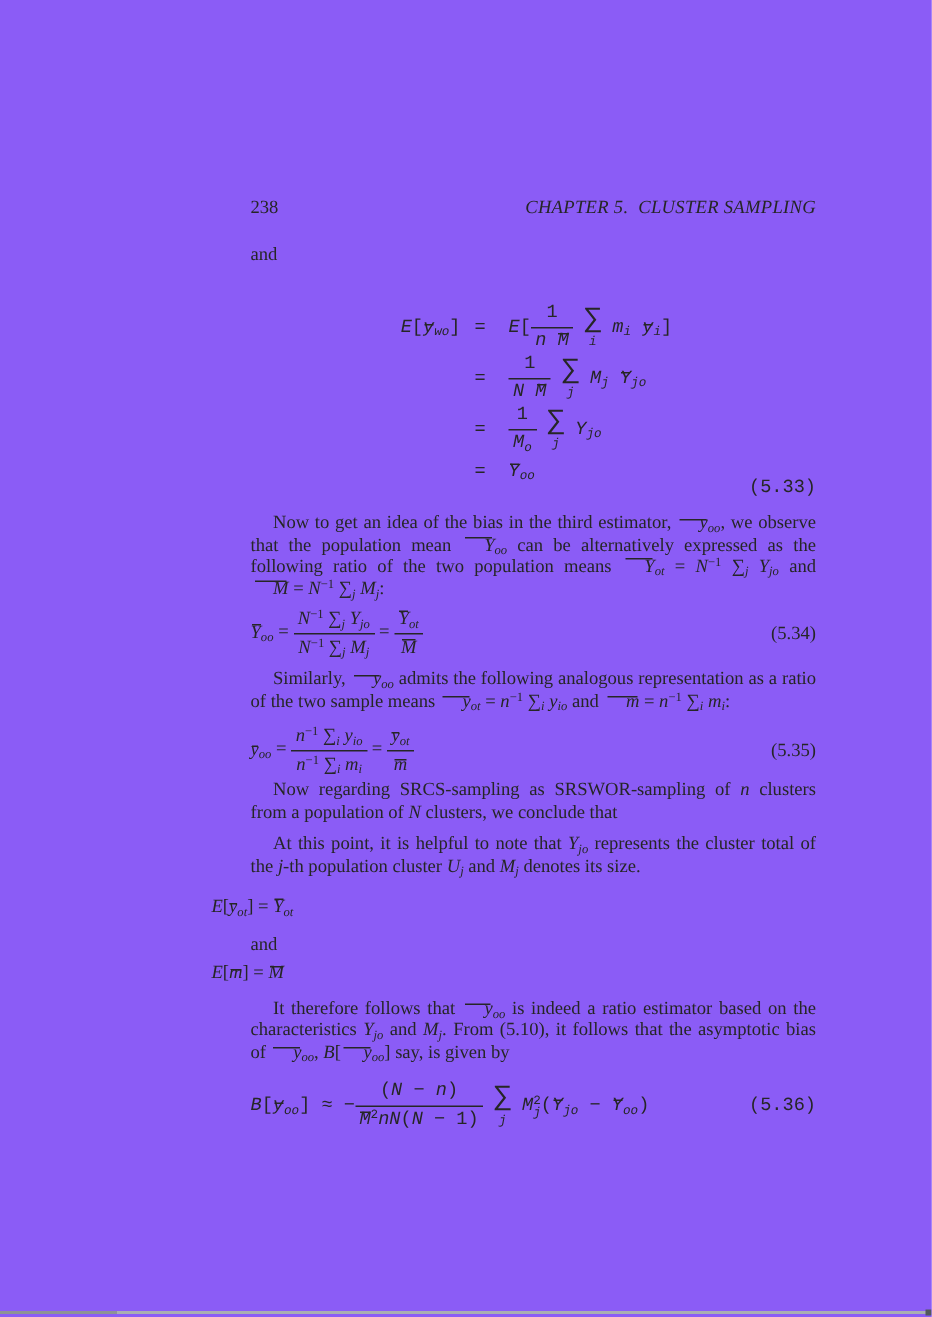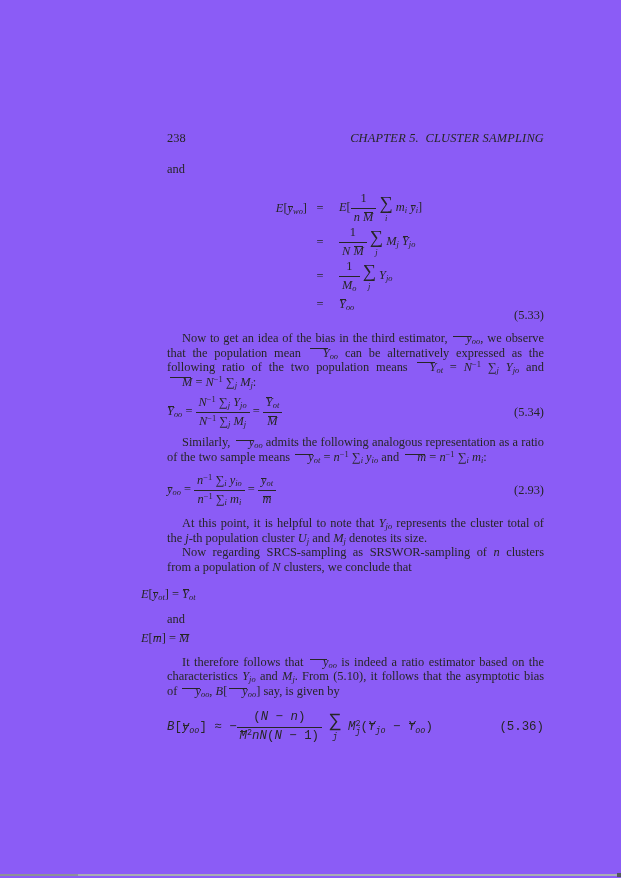--- a/index.html
+++ b/index.html
@@ -53,21 +53,21 @@
     grid-auto-rows:minmax(34px,auto);
     align-items:center;
   }
   .eq-align .lhs { text-align:right; white-space:nowrap; }
   .eq-align .rel { text-align:center; }
   .eq-align .rhs { text-align:left; padding-left:6px; white-space:nowrap; }
   .eq-align .row4 { min-height:26px; }
   .eq-align .eqnum-align { position:absolute; right:0; bottom:5px; }
   
   #and1  { margin-top:16px; }
-  #eq533 { margin-top:15px; }
+  #eq533 { margin-top:25px;font-family:Liberation Mono, monospace; }
   #pnow  { margin-top:4px; }
   #eq534 { margin-top:5px; min-height:36px; }
   #psim  { margin-top:5px; }
   #eq535 { margin-top:7px; min-height:38px; }
   #patp  { margin-top:7px; }
   #psrcs { margin-top:0; }
   #eqeyot{ margin-top:11px; min-height:18px; }
   #and2  { margin-top:9px; }
   #eqem  { margin-top:3px; min-height:18px; }
   #pfol  { margin-top:7px; }
@@ -114,26 +114,26 @@
 
     <div id="eq534" class="eq-center">
       <span class="eqbody"><span class="bU"><i>Y</i></span><sub><i>oo</i></sub> = <span class="fr"><span class="nu"><i>N</i><sup>−1</sup> ∑<sub><i>j</i></sub> <i>Y</i><sub><i>jo</i></sub></span><span class="de"><i>N</i><sup>−1</sup> ∑<sub><i>j</i></sub> <i>M</i><sub><i>j</i></sub></span></span> = <span class="fr"><span class="nu"><span class="bU"><i>Y</i></span><sub><i>ot</i></sub></span><span class="de"><span class="bU"><i>M</i></span></span></span></span>
       <span class="eqnum">(5.34)</span>
     </div>
 
     <p id="psim" class="ind">Similarly, <span class="m"><span class="bL"><i>y</i></span><sub><i>oo</i></sub></span> admits the following analogous representation as a ratio of the two sample means <span class="m"><span class="bL"><i>y</i></span><sub><i>ot</i></sub> = <i>n</i><sup>−1</sup> ∑<sub><i>i</i></sub> <i>y</i><sub><i>io</i></sub></span> and <span class="m"><span class="bL"><i>m</i></span> = <i>n</i><sup>−1</sup> ∑<sub><i>i</i></sub> <i>m</i><sub><i>i</i></sub></span>:</p>
 
     <div id="eq535" class="eq-center">
       <span class="eqbody"><span class="bL"><i>y</i></span><sub><i>oo</i></sub> = <span class="fr"><span class="nu"><i>n</i><sup>−1</sup> ∑<sub><i>i</i></sub> <i>y</i><sub><i>io</i></sub></span><span class="de"><i>n</i><sup>−1</sup> ∑<sub><i>i</i></sub> <i>m</i><sub><i>i</i></sub></span></span> = <span class="fr"><span class="nu"><span class="bL"><i>y</i></span><sub><i>ot</i></sub></span><span class="de"><span class="bL"><i>m</i></span></span></span></span>
-      <span class="eqnum">(2.93)</span>
+      <span class="eqnum">(5.35)</span>
     </div>
 
+    <p id="psrcs" class="ind">Now regarding SRCS-sampling as SRSWOR-sampling of <i>n</i> clusters from a population of <i>N</i> clusters, we conclude that</p>
+
     <p id="patp" class="ind">At this point, it is helpful to note that <span class="m"><i>Y</i><sub><i>jo</i></sub></span> represents the cluster total of the <i>j</i>-th population cluster <span class="m"><i>U</i><sub><i>j</i></sub></span> and <span class="m"><i>M</i><sub><i>j</i></sub></span> denotes its size.</p>
-
-    <p id="psrcs" class="ind">Now regarding SRCS-sampling as SRSWOR-sampling of <i>n</i> clusters from a population of <i>N</i> clusters, we conclude that</p>
 
     <div id="eqeyot" class="eq-center">
       <span class="eqbody shiftL"><i>E</i>[<span class="bL"><i>y</i></span><sub><i>ot</i></sub>] = <span class="bU"><i>Y</i></span><sub><i>ot</i></sub></span>
     </div>
 
     <p id="and2" class="noind">and</p>
 
     <div id="eqem" class="eq-center">
       <span class="eqbody shiftL"><i>E</i>[<span class="bL"><i>m</i></span>] = <span class="bU"><i>M</i></span></span>
     </div>

